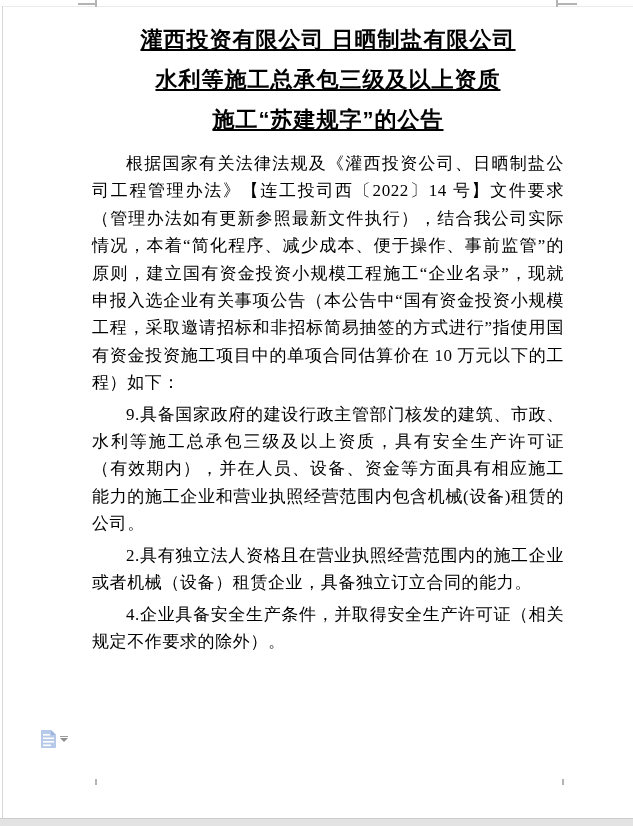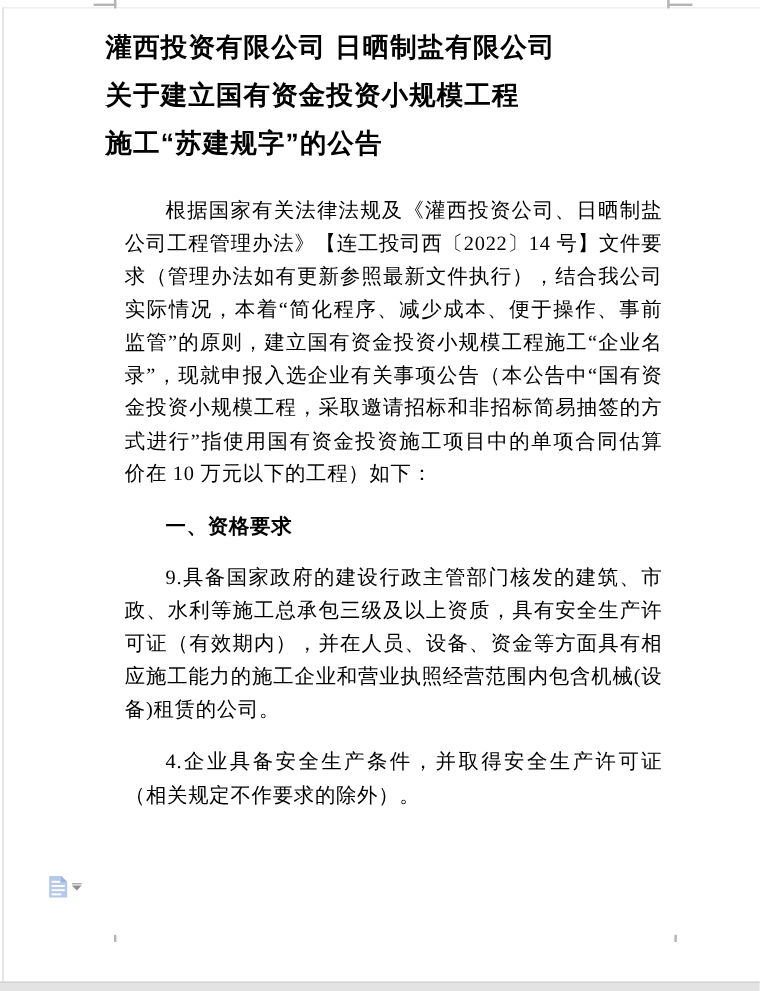--- a/index.html
+++ b/index.html
@@ -21,30 +21,31 @@
   .crop-tr-v { left: 556px; top: 0;     width: 2px;  height: 7px; }
   .crop-tr-h { left: 556px; top: 3px;   width: 21px; height: 2px; }
   .crop-bl-v { left: 95px;  top: 779px; width: 2px;  height: 6px; }
   .crop-br-v { left: 562px; top: 779px; width: 2px;  height: 6px; }
   .page-gap { position: absolute; left: 0; top: 818px; width: 633px; height: 8px;
               background: #e3e3e3; border-top: 1px solid #cecece; box-sizing: border-box; }
 
   
   .title-block {
     position: absolute; left: 88px; top: 20px; width: 480px;
-    text-align: left; font-family: "Liberation Sans", sans-serif;
+    text-align: center; font-family: "Liberation Sans", sans-serif;
     font-weight: bold; font-size: 22px; line-height: 40px; letter-spacing: 1px;
     white-space: nowrap;
+    text-decoration: underline;
   }
   .body-block {
     position: absolute; left: 88px; top: 146px; width: 480px;
     font-size: 17px; line-height: 27.4px; letter-spacing: 0.6px;
     text-align: justify; text-justify: inter-character;
   }
-  .body-block p { margin: 16px; text-indent: 2em; }
+  .body-block p { margin: 4px; text-indent: 2em; }
   .body-block p.heading {
     font-family: "Liberation Sans", sans-serif; font-weight: bold;
     text-align: left;
   }
 
   
   .margin-doc-btn { position: absolute; left: 40px; top: 729px; width: 17px; height: 20px; cursor: pointer; }
   .margin-doc-btn svg { display: block; }
   .dropdown-btn { position: absolute; left: 59px; top: 735px; width: 10px; height: 8px; cursor: pointer; }
   .dropdown-btn .bar { position: absolute; left: 1px; top: 1px; width: 8px; height: 1px; background: #9a9a9a; }
@@ -64,28 +65,28 @@
   <div class="crop crop-tl-h"></div>
   <div class="crop crop-tl-v"></div>
   <div class="crop crop-tr-v"></div>
   <div class="crop crop-tr-h"></div>
   <div class="crop crop-bl-v"></div>
   <div class="crop crop-br-v"></div>
   <div class="page-gap"></div>
 
   <div class="title-block">
     <div>灌西投资有限公司  日晒制盐有限公司</div>
-    <div>关于建立国有资金投资小规模工程</div>
+    <div>水利等施工总承包三级及以上资质</div>
     <div>施工“苏建规字”的公告</div>
   </div>
 
   <div class="body-block">
     <p>根据国家有关法律法规及《灌西投资公司、日晒制盐公司工程管理办法》【连工投司西〔2022〕14 号】文件要求（管理办法如有更新参照最新文件执行），结合我公司实际情况，本着“简化程序、减少成本、便于操作、事前监管”的原则，建立国有资金投资小规模工程施工“企业名录”，现就申报入选企业有关事项公告（本公告中“国有资金投资小规模工程，采取邀请招标和非招标简易抽签的方式进行”指使用国有资金投资施工项目中的单项合同估算价在 10 万元以下的工程）如下：</p>
-    <p class="heading">一、资格要求</p>
     <p>9.具备国家政府的建设行政主管部门核发的建筑、市政、水利等施工总承包三级及以上资质，具有安全生产许可证（有效期内），并在人员、设备、资金等方面具有相应施工能力的施工企业和营业执照经营范围内包含机械(设备)租赁的公司。</p>
+    <p>2.具有独立法人资格且在营业执照经营范围内的施工企业或者机械（设备）租赁企业，具备独立订立合同的能力。</p>
     <p>4.企业具备安全生产条件，并取得安全生产许可证（相关规定不作要求的除外）。</p>
   </div>
 
   <div class="margin-doc-btn">
     <svg width="17" height="20" viewBox="0 0 17 20">
       <path d="M1 1 h10 l5 5 v13 h-15 z" fill="#b7c9e8"></path>
       <path d="M11 1 l5 5 h-5 z" fill="#9db4dd"></path>
       <rect x="3" y="5" width="7" height="1.6" fill="#ffffff"></rect>
       <rect x="3" y="8.5" width="11" height="1.6" fill="#ffffff"></rect>
       <rect x="3" y="12" width="11" height="1.6" fill="#ffffff"></rect>

